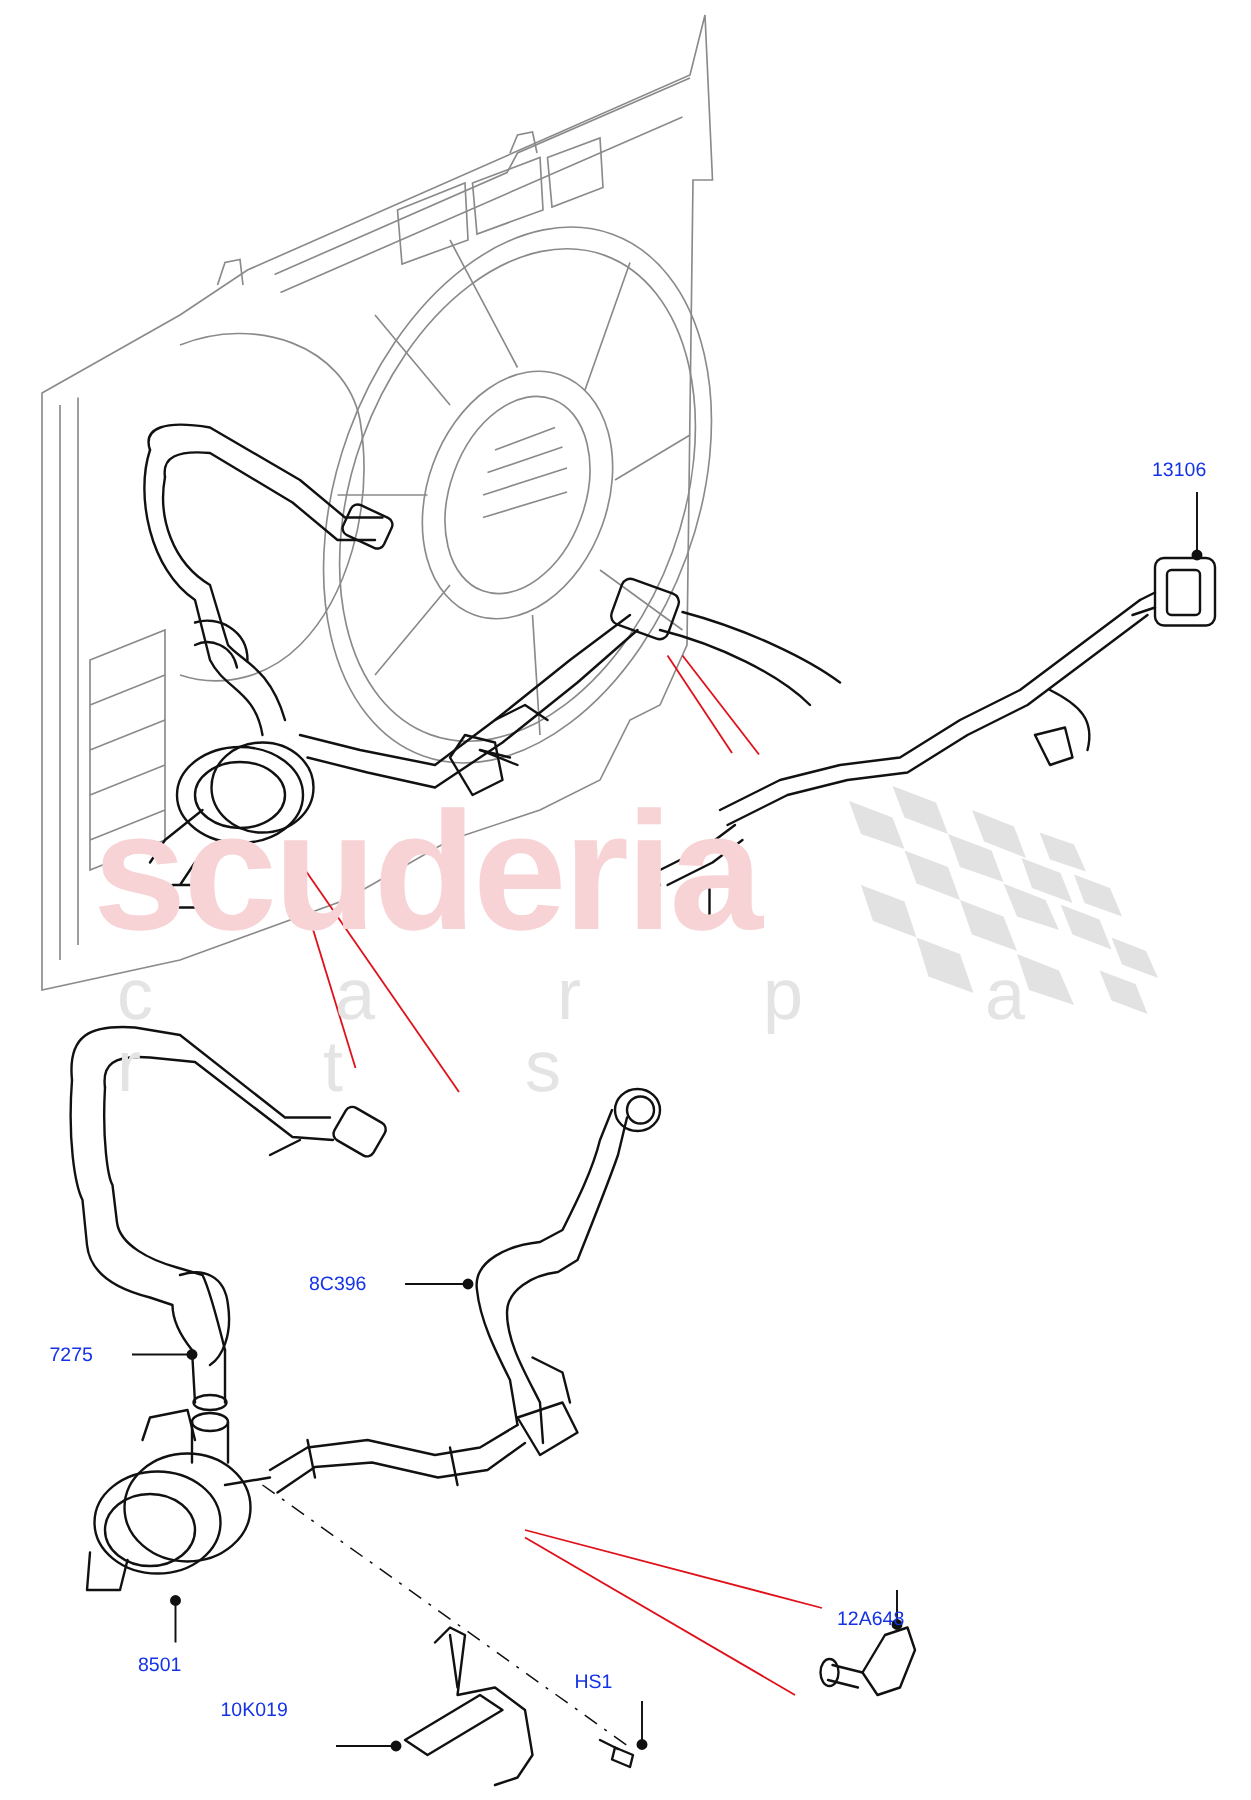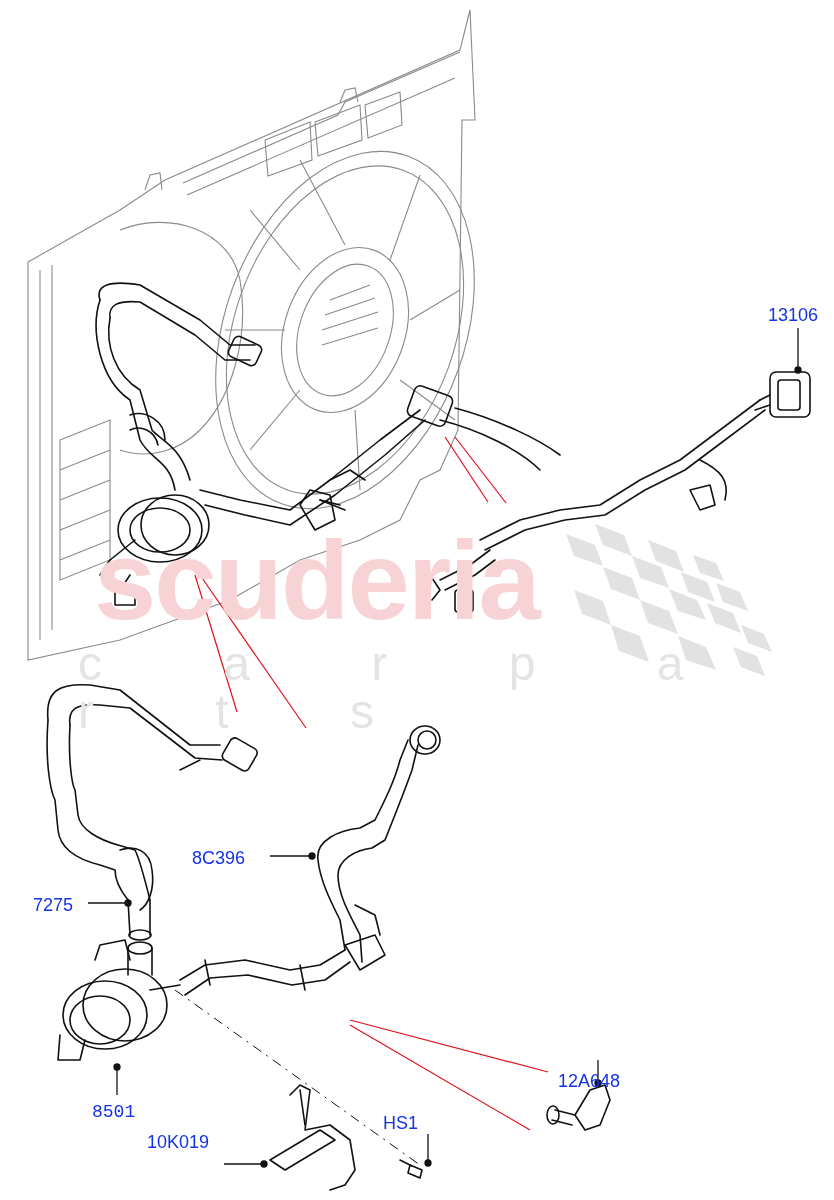--- a/index.html
+++ b/index.html
@@ -1,21 +1,21 @@
 <!DOCTYPE html>
 <html><head>
 <meta charset="utf-8">
 <style>
   html, body { margin: 0; padding: 0; background: #ffffff; }
   body { width: 834px; height: 1200px; position: relative; overflow: hidden; font-family: "Liberation Sans", sans-serif; }
   #diagram { position: absolute; left: 0; top: 0; width: 834px; height: 1200px; }
   .wm-text { position: absolute; font-family: "Liberation Sans", sans-serif; pointer-events: none; }
-  .wm-main { left: 62px; top: 525px; font-size: 112px; font-weight: bold; color: #f7d3d6; letter-spacing: -2px; line-height: 1; margin-left: 32px; }
+  .wm-main { left: 62px; top: 525px; font-size: 112px; font-weight: bold; color: #f7d3d6; letter-spacing: -2px; line-height: 1; }
   .wm-sub { left: 78px; top: 640px; font-size: 48px; color: #e4e4e4; letter-spacing: 54px; line-height: 1; }
-  .callout { position: absolute; font-family: "Liberation Sans", sans-serif; font-size: 18px; color: #1432e6; line-height: 1; white-space: nowrap; cursor: pointer; }
+  .callout { position: absolute; font-family: "Liberation Sans", sans-serif; font-size: 13px; color: #1432e6; line-height: 1; white-space: nowrap; cursor: pointer; }
 </style>
 </head>
 <body>
 
 <svg id="diagram" viewBox="0 0 834 1200" xmlns="http://www.w3.org/2000/svg">
 
   <g fill="#e2e2e2">
     <polygon points="566,534 595,545 603,566 574,556"></polygon>
     <polygon points="595,524 624,535 632,556 603,545"></polygon>
     <polygon points="648,540 676,551 684,572 656,561"></polygon>
@@ -160,18 +160,18 @@
       <circle cx="264" cy="1164" r="3"></circle>
     <line x1="598" y1="1060" x2="598" y2="1083"></line>
       <circle cx="598" cy="1083" r="3"></circle>
   </g>
 </svg>
 
 <div class="wm-text wm-main">scuderia</div>
 <div class="wm-text wm-sub">c a r p a r t s</div>
 
 <div class="callout" style="left:768px;top:306px;">13106</div>
-<div class="callout" style="left:192px;top:849px;text-align:center;">8C396</div>
+<div class="callout" style="left:206px;top:849px;text-align:center;">8C396</div>
 <div class="callout" style="left:33px;top:896px;">7275</div>
-<div class="callout" style="left:92px;top:1103px;font-family:Liberation Mono, monospace;">8501</div>
+<div class="callout" style="left:92px;top:1103px;">8501</div>
 <div class="callout" style="left:383px;top:1114px;">HS1</div>
 <div class="callout" style="left:147px;top:1133px;">10K019</div>
 <div class="callout" style="left:558px;top:1072px;">12A648</div>
 
 </body></html>

